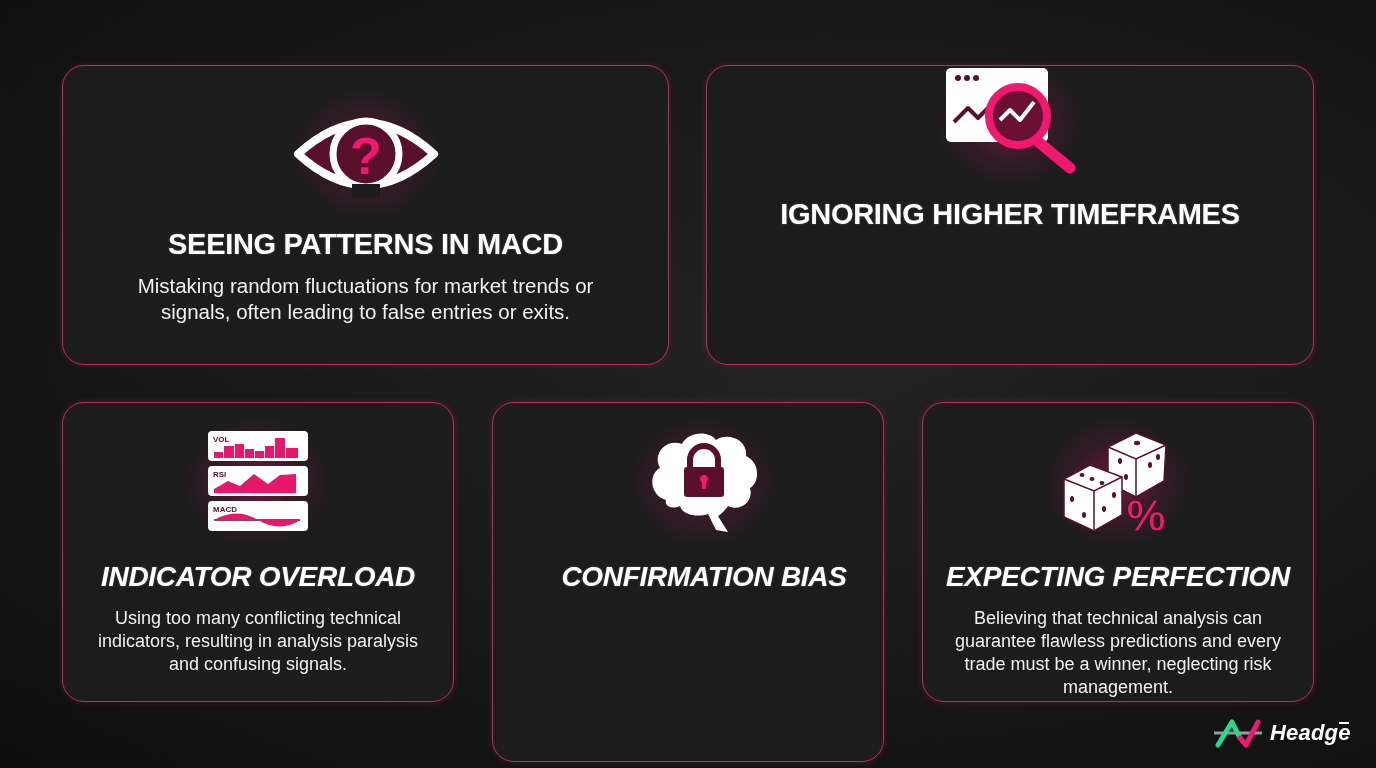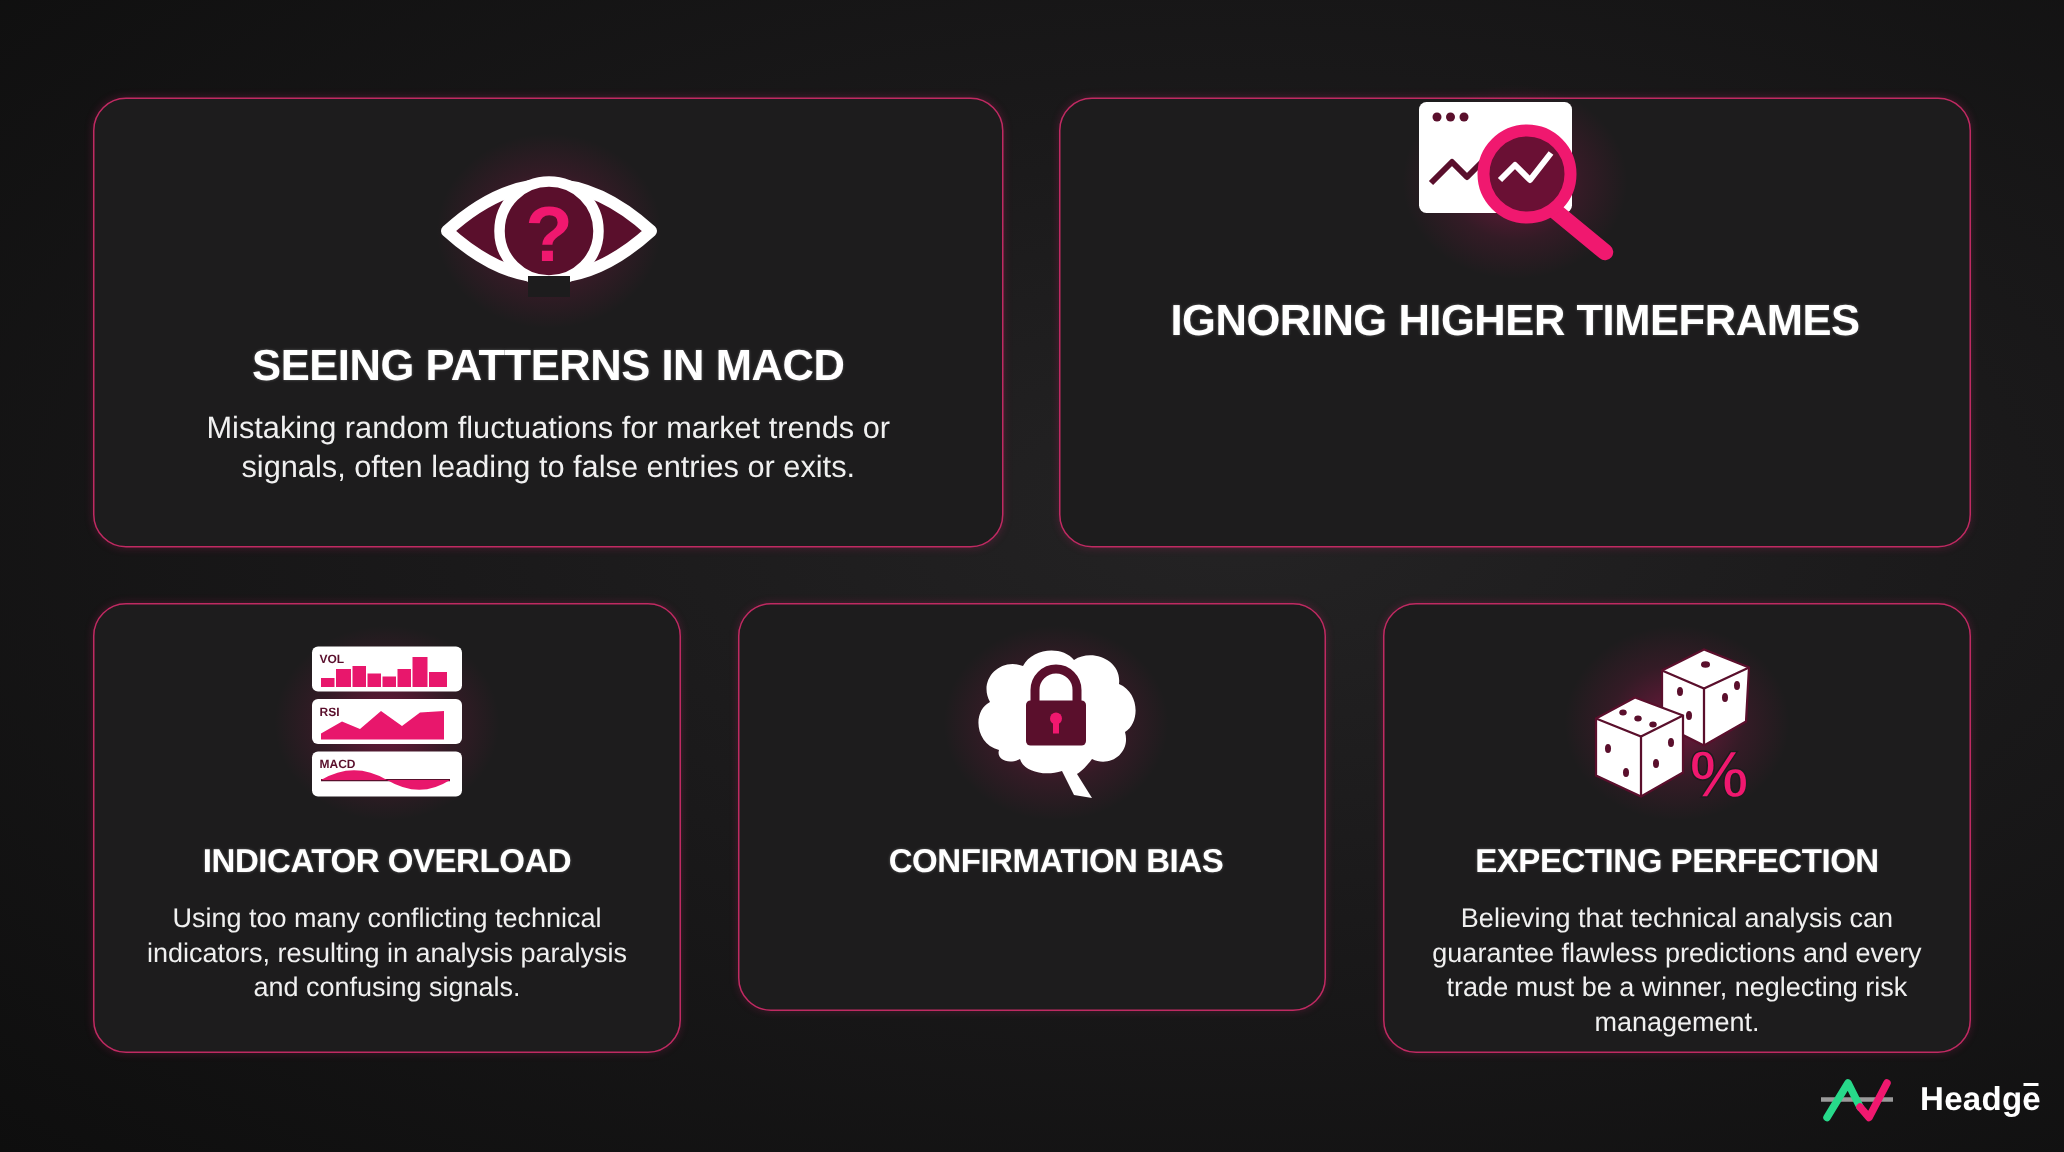--- a/index.html
+++ b/index.html
@@ -26,24 +26,24 @@
     z-index:0;
   }
   .icon-wrap svg { position:relative; z-index:1; }
   .title {
     font-weight:700; letter-spacing:-0.3px; margin:0;
     text-shadow: 0 0 2px rgba(255,255,255,0.3);
   }
   .desc { margin:0; color:#f0f0f0; line-height:1.2; }
   .top .title { font-size:29px; }
   .top .desc { font-size:20.5px; line-height:26px; }
-  .bot .title { font-size:22px; }
+  .bot .title { font-size:28px;font-style:italic; }
   .bot .desc { font-size:18px; line-height:23px; }
   .logo {
-    position:absolute; left:1214px; top:718px; display:flex; align-items:center; gap:16px;
+    position:absolute; left:1214px; top:718px; display:flex; align-items:center; gap:6px;font-style:italic;
   }
   .logo-text { color:#fff; font-weight:700; font-size:22px; letter-spacing:0.2px; position:relative; }
   .logo-text .macron { position:absolute; right:2px; top:2px; width:10px; height:2px; background:#fff; }
 </style>
 </head>
 <body>
 
 <div class="card top" style="left:62px; top:65px; width:607px; height:300px; padding-top:38px;">
   <div class="icon-wrap" style="width:160px; height:100px;">
     <svg width="148" height="92" viewBox="0 0 148 92">
@@ -92,21 +92,21 @@
       <rect x="2" y="72" width="100" height="30" rx="4" fill="#ffffff"></rect>
       <text x="7" y="83" font-family="Liberation Sans, sans-serif" font-weight="700" font-size="8" fill="#5a0f2c">MACD</text>
       <line x1="8" y1="91" x2="94" y2="91" stroke="#5a0f2c" stroke-width="1.5"></line>
       <path d="M8 91 Q30 78 52 91 Q74 104 94 91 Z" fill="#e8176c"></path>
     </svg>
   </div>
   <h2 class="title" style="margin-top:26px;">INDICATOR OVERLOAD</h2>
   <p class="desc" style="margin-top:14px; width:340px;">Using too many conflicting technical indicators, resulting in analysis paralysis and confusing signals.</p>
 </div>
 
-<div class="card bot" style="left:492px; top:402px; width:392px; height:272px; padding-top:26px;padding-left:32px;">
+<div class="card bot" style="left:492px; top:402px; width:392px; height:360px; padding-top:26px;padding-left:32px;">
   <div class="icon-wrap" style="width:120px; height:106px;">
     <svg width="116" height="104" viewBox="0 0 116 104">
       <path d="M20 70 C4 66 2 44 14 38 C6 24 20 8 36 14 C42 2 62 0 70 10 C82 2 102 10 100 26 C114 32 114 52 104 58 C108 72 94 82 82 76 C76 84 72 86 72 86 L82 102 L70 100 L62 84 C50 88 36 84 34 76 C26 80 18 76 20 70 Z" fill="#ffffff"></path>
       <path d="M44 38 V30 A14 14 0 0 1 72 30 V38" fill="none" stroke="#5a0f2c" stroke-width="6"></path>
       <rect x="38" y="37" width="40" height="30" rx="3" fill="#5a0f2c"></rect>
       <circle cx="58" cy="49" r="4" fill="#f0186f"></circle>
       <rect x="56" y="50" width="4" height="9" fill="#f0186f"></rect>
     </svg>
   </div>
   <h2 class="title" style="margin-top:26px;">CONFIRMATION BIAS</h2>

